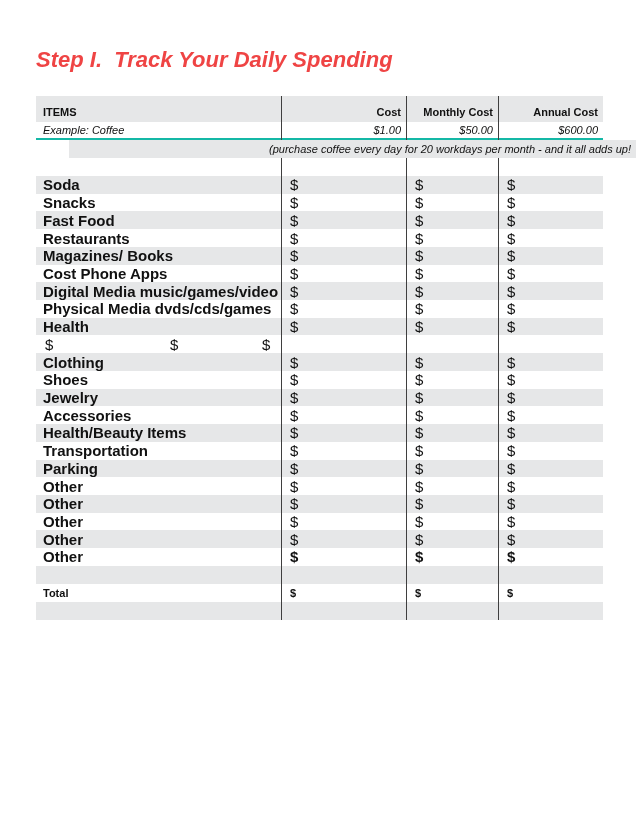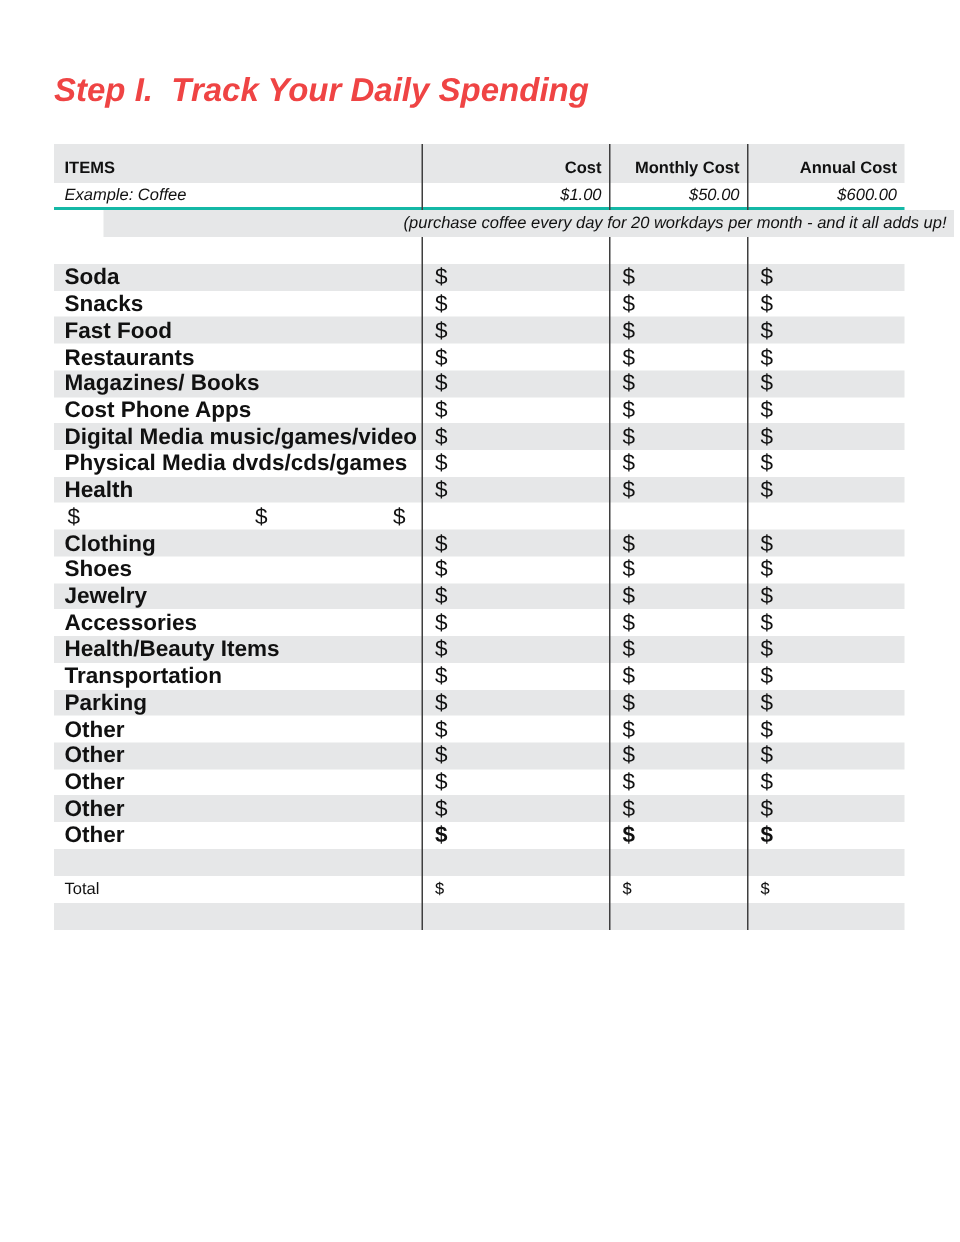--- a/index.html
+++ b/index.html
@@ -48,21 +48,21 @@
   }
   #gap-row{height:18px;}
   .trow{
     height:17.73px;font-size:15px;align-items:center;
   }
   .trow .c-items{font-weight:bold;}
   .dollar{font-weight:normal;}
   .bold-dollar .dollar{font-weight:bold;}
   .spacer-row{height:18px;}
   #total-row{height:18px;font-size:11px;align-items:center;}
-  #total-row .c-items,#total-row .dollar{font-weight:normal;}
+  #total-row .c-items,#total-row .dollar{font-weight:bold;}
 </style>
 </head>
 <body>
 
 <div id="page">
 
   <div id="title" style="color: #ef4444;">Step I.  Track Your Daily Spending</div>
 
   <div id="sheet">
 

